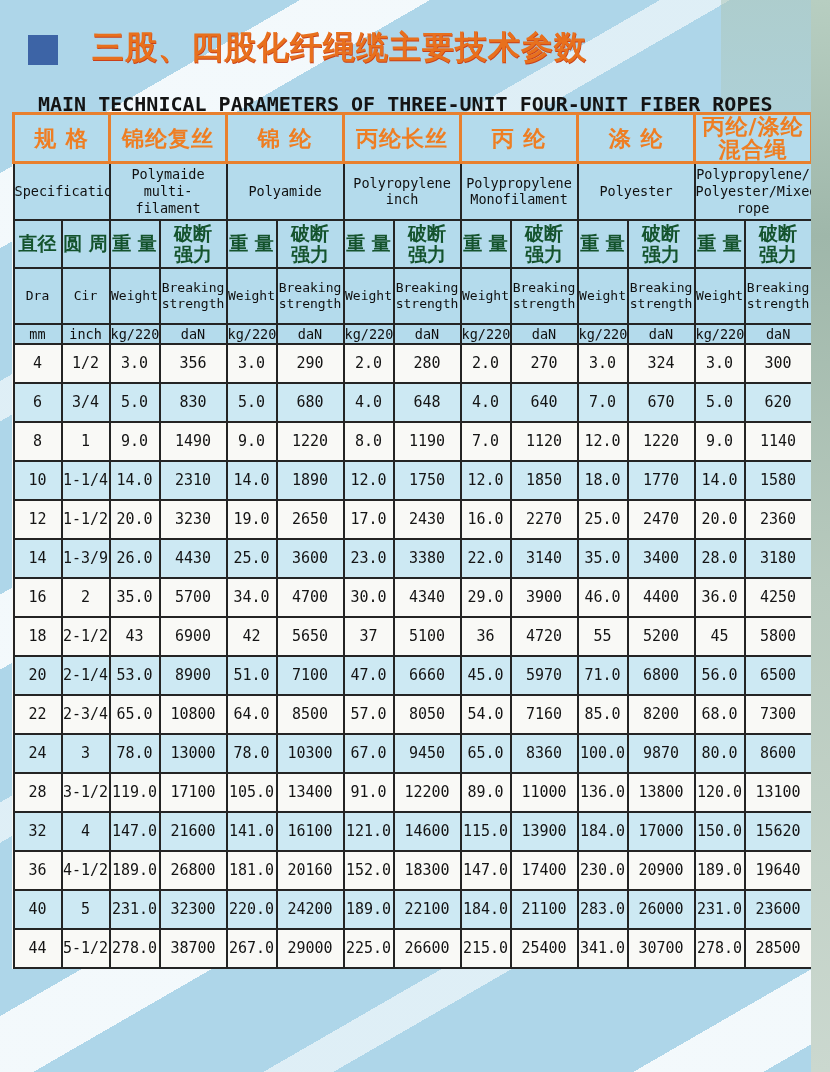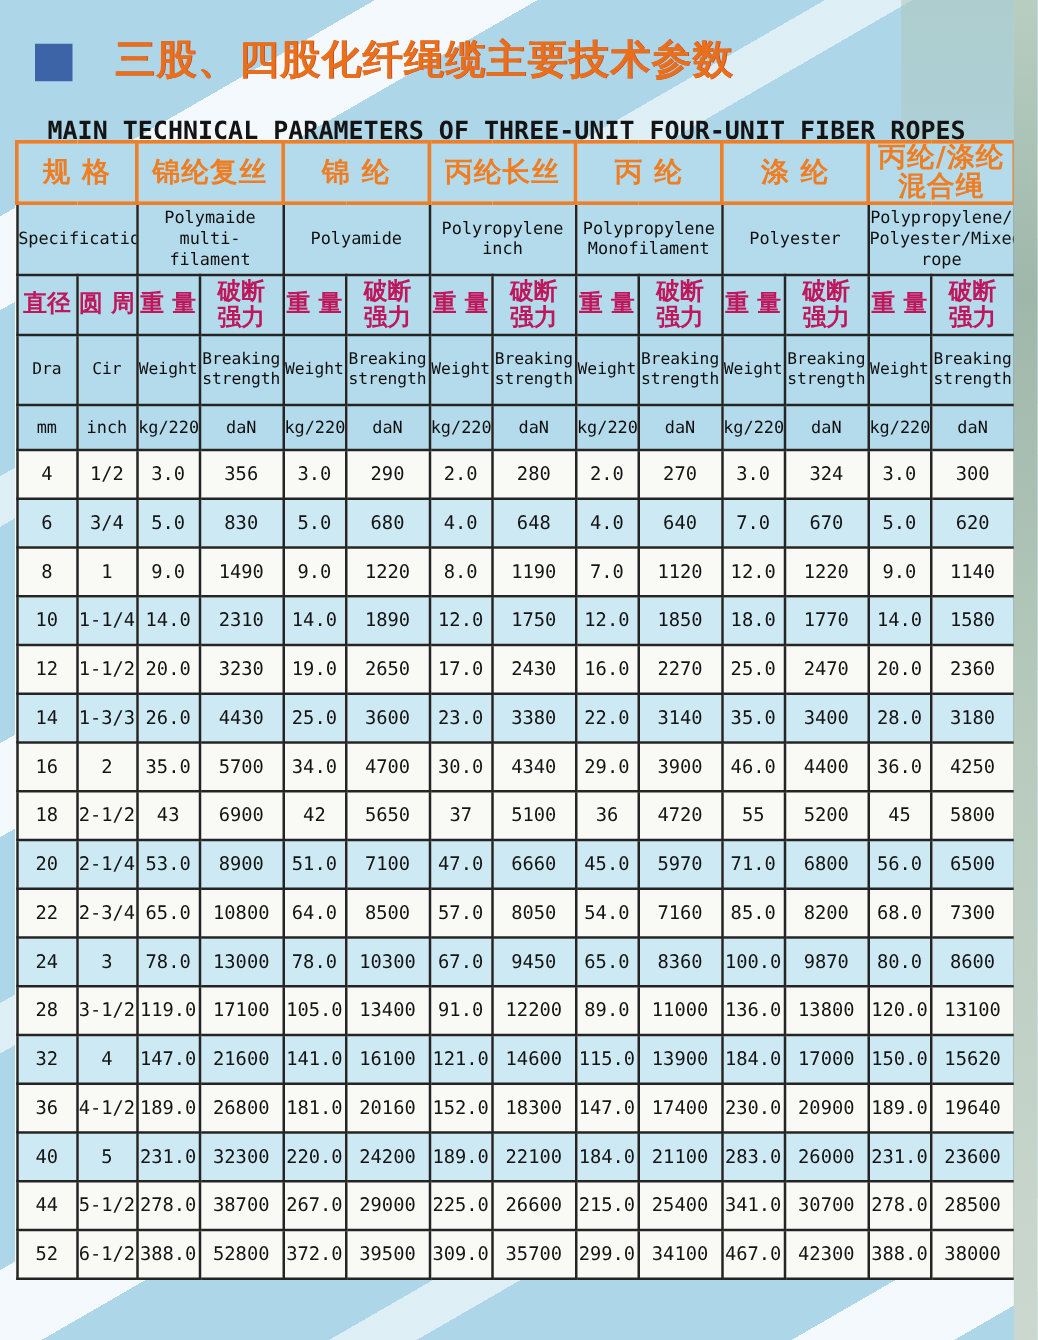--- a/index.html
+++ b/index.html
@@ -53,28 +53,28 @@
     border:3px solid #e8802e; color:#ee7e23; font-weight:bold; font-size:22px;
     line-height:1.05; white-space:pre-line; letter-spacing:1px;margin-top:12px;
   }
   tr.row-b { height:57px; }
   tr.row-b th {
     font-family:"DejaVu Sans Mono", monospace; font-weight:normal; font-size:13.5px;
     color:#101010; white-space:pre-line; line-height:1.25;
   }
   tr.row-c { height:48px; }
   tr.row-c th {
-    font-size:19px; font-weight:bold; color:#be185d; white-space:pre-line; line-height:1.1;
+    font-size:19px; font-weight:bold; color:#14532d; white-space:pre-line; line-height:1.1;
   }
   tr.row-d { height:56px; }
   tr.row-d th {
     font-family:"DejaVu Sans Mono", monospace; font-weight:normal; font-size:13px;
     color:#101010; white-space:pre-line; line-height:1.2;
   }
-  tr.row-e { height:36px; }
+  tr.row-e { height:20px; }
   tr.row-e th {
     font-family:"DejaVu Sans Mono", monospace; font-weight:normal; font-size:13.5px; color:#101010;
   }
   .params tbody tr { height:39px; }
   .params tbody td {
     font-family:"DejaVu Sans Mono", monospace; font-size:15px; color:#141414;
   }
   .params tbody tr.plain { background:#f9f9f6; }
   .params tbody tr.shaded { background:#cde9f3; }
 </style>
@@ -271,21 +271,21 @@
         <td>2430</td>
         <td>16.0</td>
         <td>2270</td>
         <td>25.0</td>
         <td>2470</td>
         <td>20.0</td>
         <td>2360</td>
       </tr>
       <tr class="shaded">
         <td>14</td>
-        <td>1-3/3</td>
+        <td>1-3/9</td>
         <td>26.0</td>
         <td>4430</td>
         <td>25.0</td>
         <td>3600</td>
         <td>23.0</td>
         <td>3380</td>
         <td>22.0</td>
         <td>3140</td>
         <td>35.0</td>
         <td>3400</td>
@@ -445,30 +445,14 @@
         <td>29000</td>
         <td>225.0</td>
         <td>26600</td>
         <td>215.0</td>
         <td>25400</td>
         <td>341.0</td>
         <td>30700</td>
         <td>278.0</td>
         <td>28500</td>
       </tr>
-      <tr class="plain">
-        <td>52</td>
-        <td>6-1/2</td>
-        <td>388.0</td>
-        <td>52800</td>
-        <td>372.0</td>
-        <td>39500</td>
-        <td>309.0</td>
-        <td>35700</td>
-        <td>299.0</td>
-        <td>34100</td>
-        <td>467.0</td>
-        <td>42300</td>
-        <td>388.0</td>
-        <td>38000</td>
-      </tr>
     </tbody>
 </table>
 
 </body></html>

